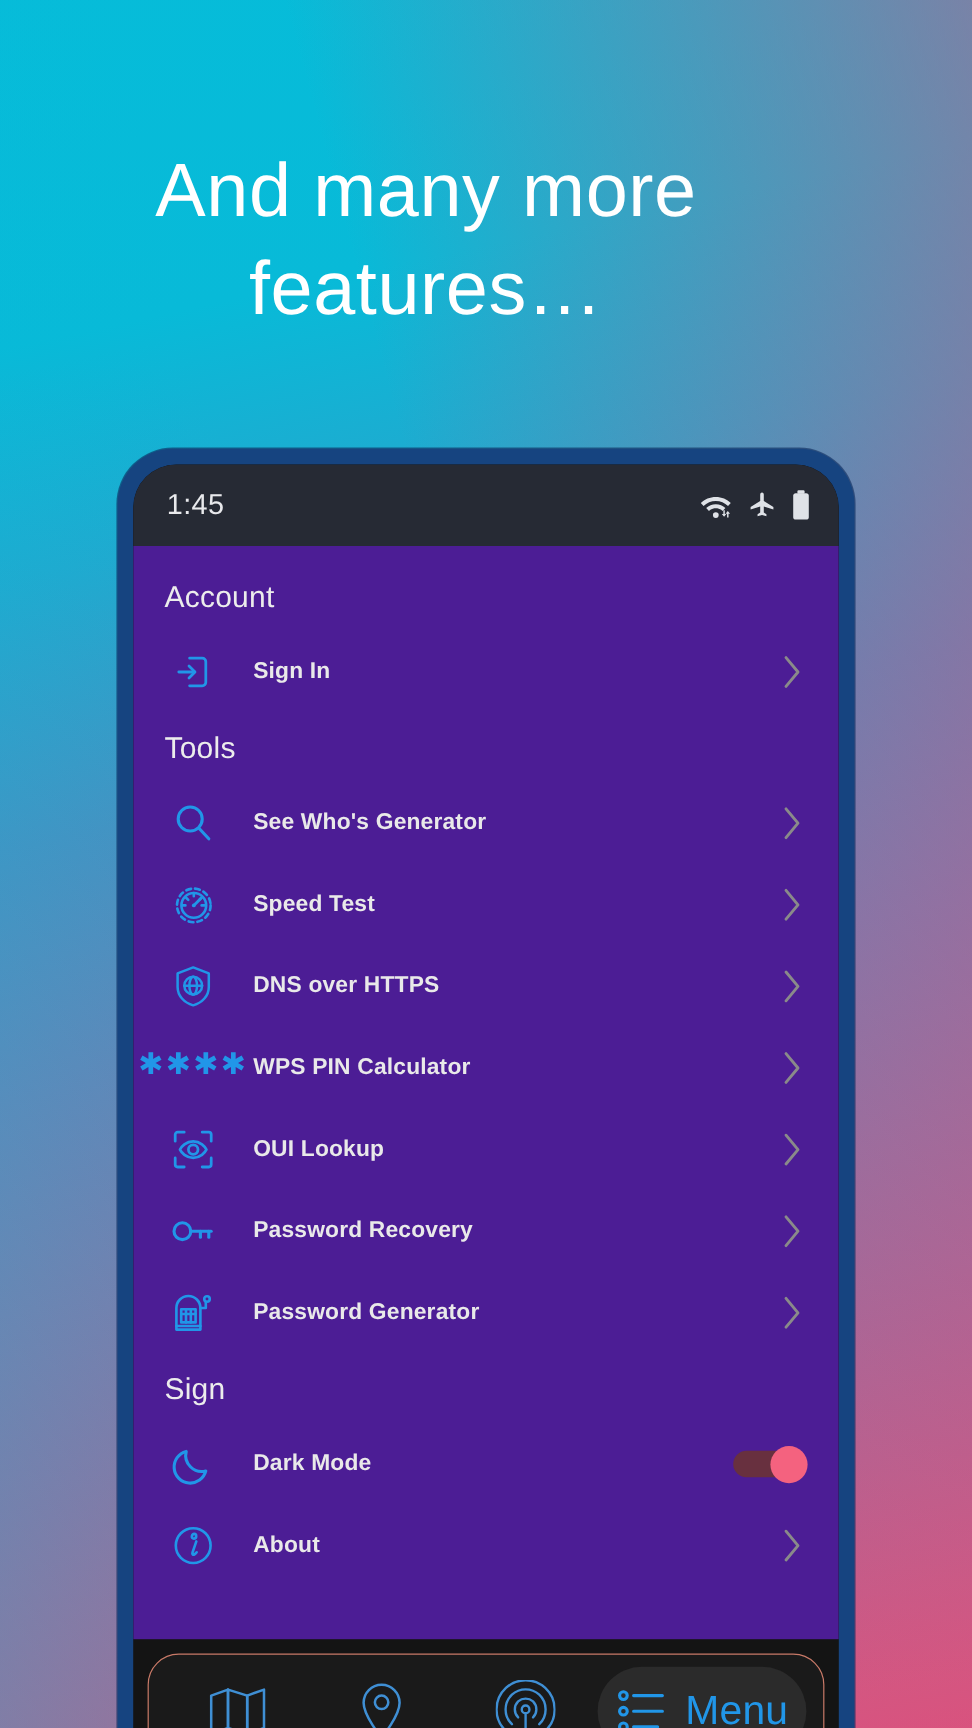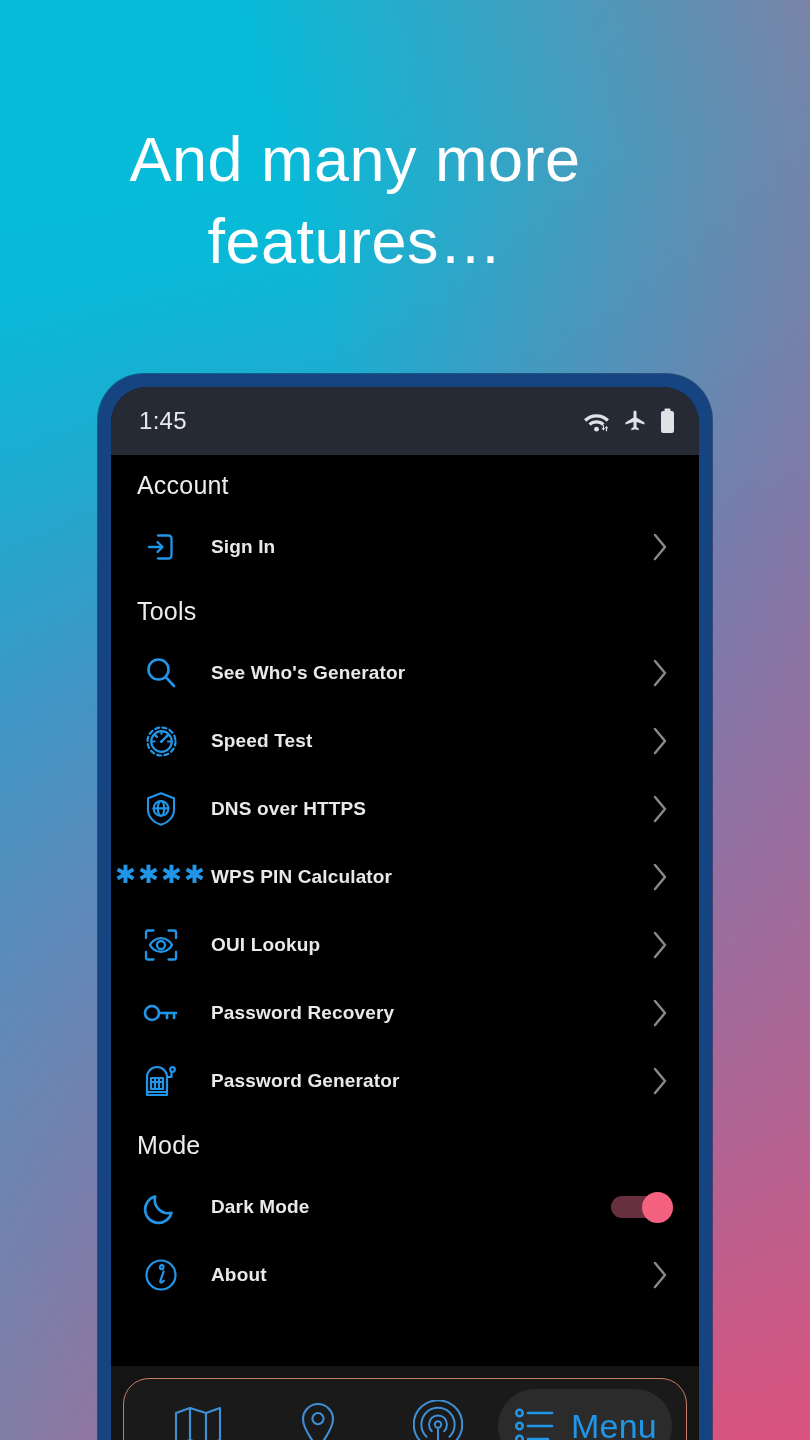--- a/index.html
+++ b/index.html
@@ -76,22 +76,22 @@
     padding:0 24px 0 28px;
     flex:0 0 auto;
   }
   #clock { color:#e8e9ec; font-size:24px; font-weight:400; letter-spacing:0.3px; }
   #status-icons { margin-left:auto; display:flex; align-items:center; gap:13px; }
   #status-icons svg { display:block; }
 
   
   #menu-scroll {
     flex:1 1 auto;
-    background:#000000;
-    padding-top:0;
+    background:#4c1d95;
+    padding-top:13px;
     overflow:hidden;
   }
   .section-header {
     color:#ececec;
     font-size:25px;
     font-weight:400;
     padding:16px 0 13px 26px;
     letter-spacing:0.2px;
   }
   .row {
@@ -337,21 +337,21 @@
           </svg>
         </span>
         <span class="row-label">Password Generator</span>
         <span class="chevron">
           <svg width="22" height="34" viewBox="0 0 22 34" fill="none" stroke="#8a8a8a" stroke-width="2.4" stroke-linecap="round" stroke-linejoin="round">
               <path d="M6 5l10 12L6 29"></path>
             </svg>
         </span>
       </div>
 
-      <div class="section-header">Mode</div>
+      <div class="section-header">Sign</div>
 
       <div class="row">
         <span class="row-icon">
           <svg width="38" height="38" viewBox="0 0 38 38" fill="none" stroke="#2196e8" stroke-width="2.6" stroke-linecap="round" stroke-linejoin="round">
             <path d="M29.5 24.8A13.4 13.4 0 0 1 13.2 8.5 13.4 13.4 0 1 0 29.5 24.8z"></path>
           </svg>
         </span>
         <span class="row-label">Dark Mode</span>
         <span class="toggle">
           <span class="track"></span>

